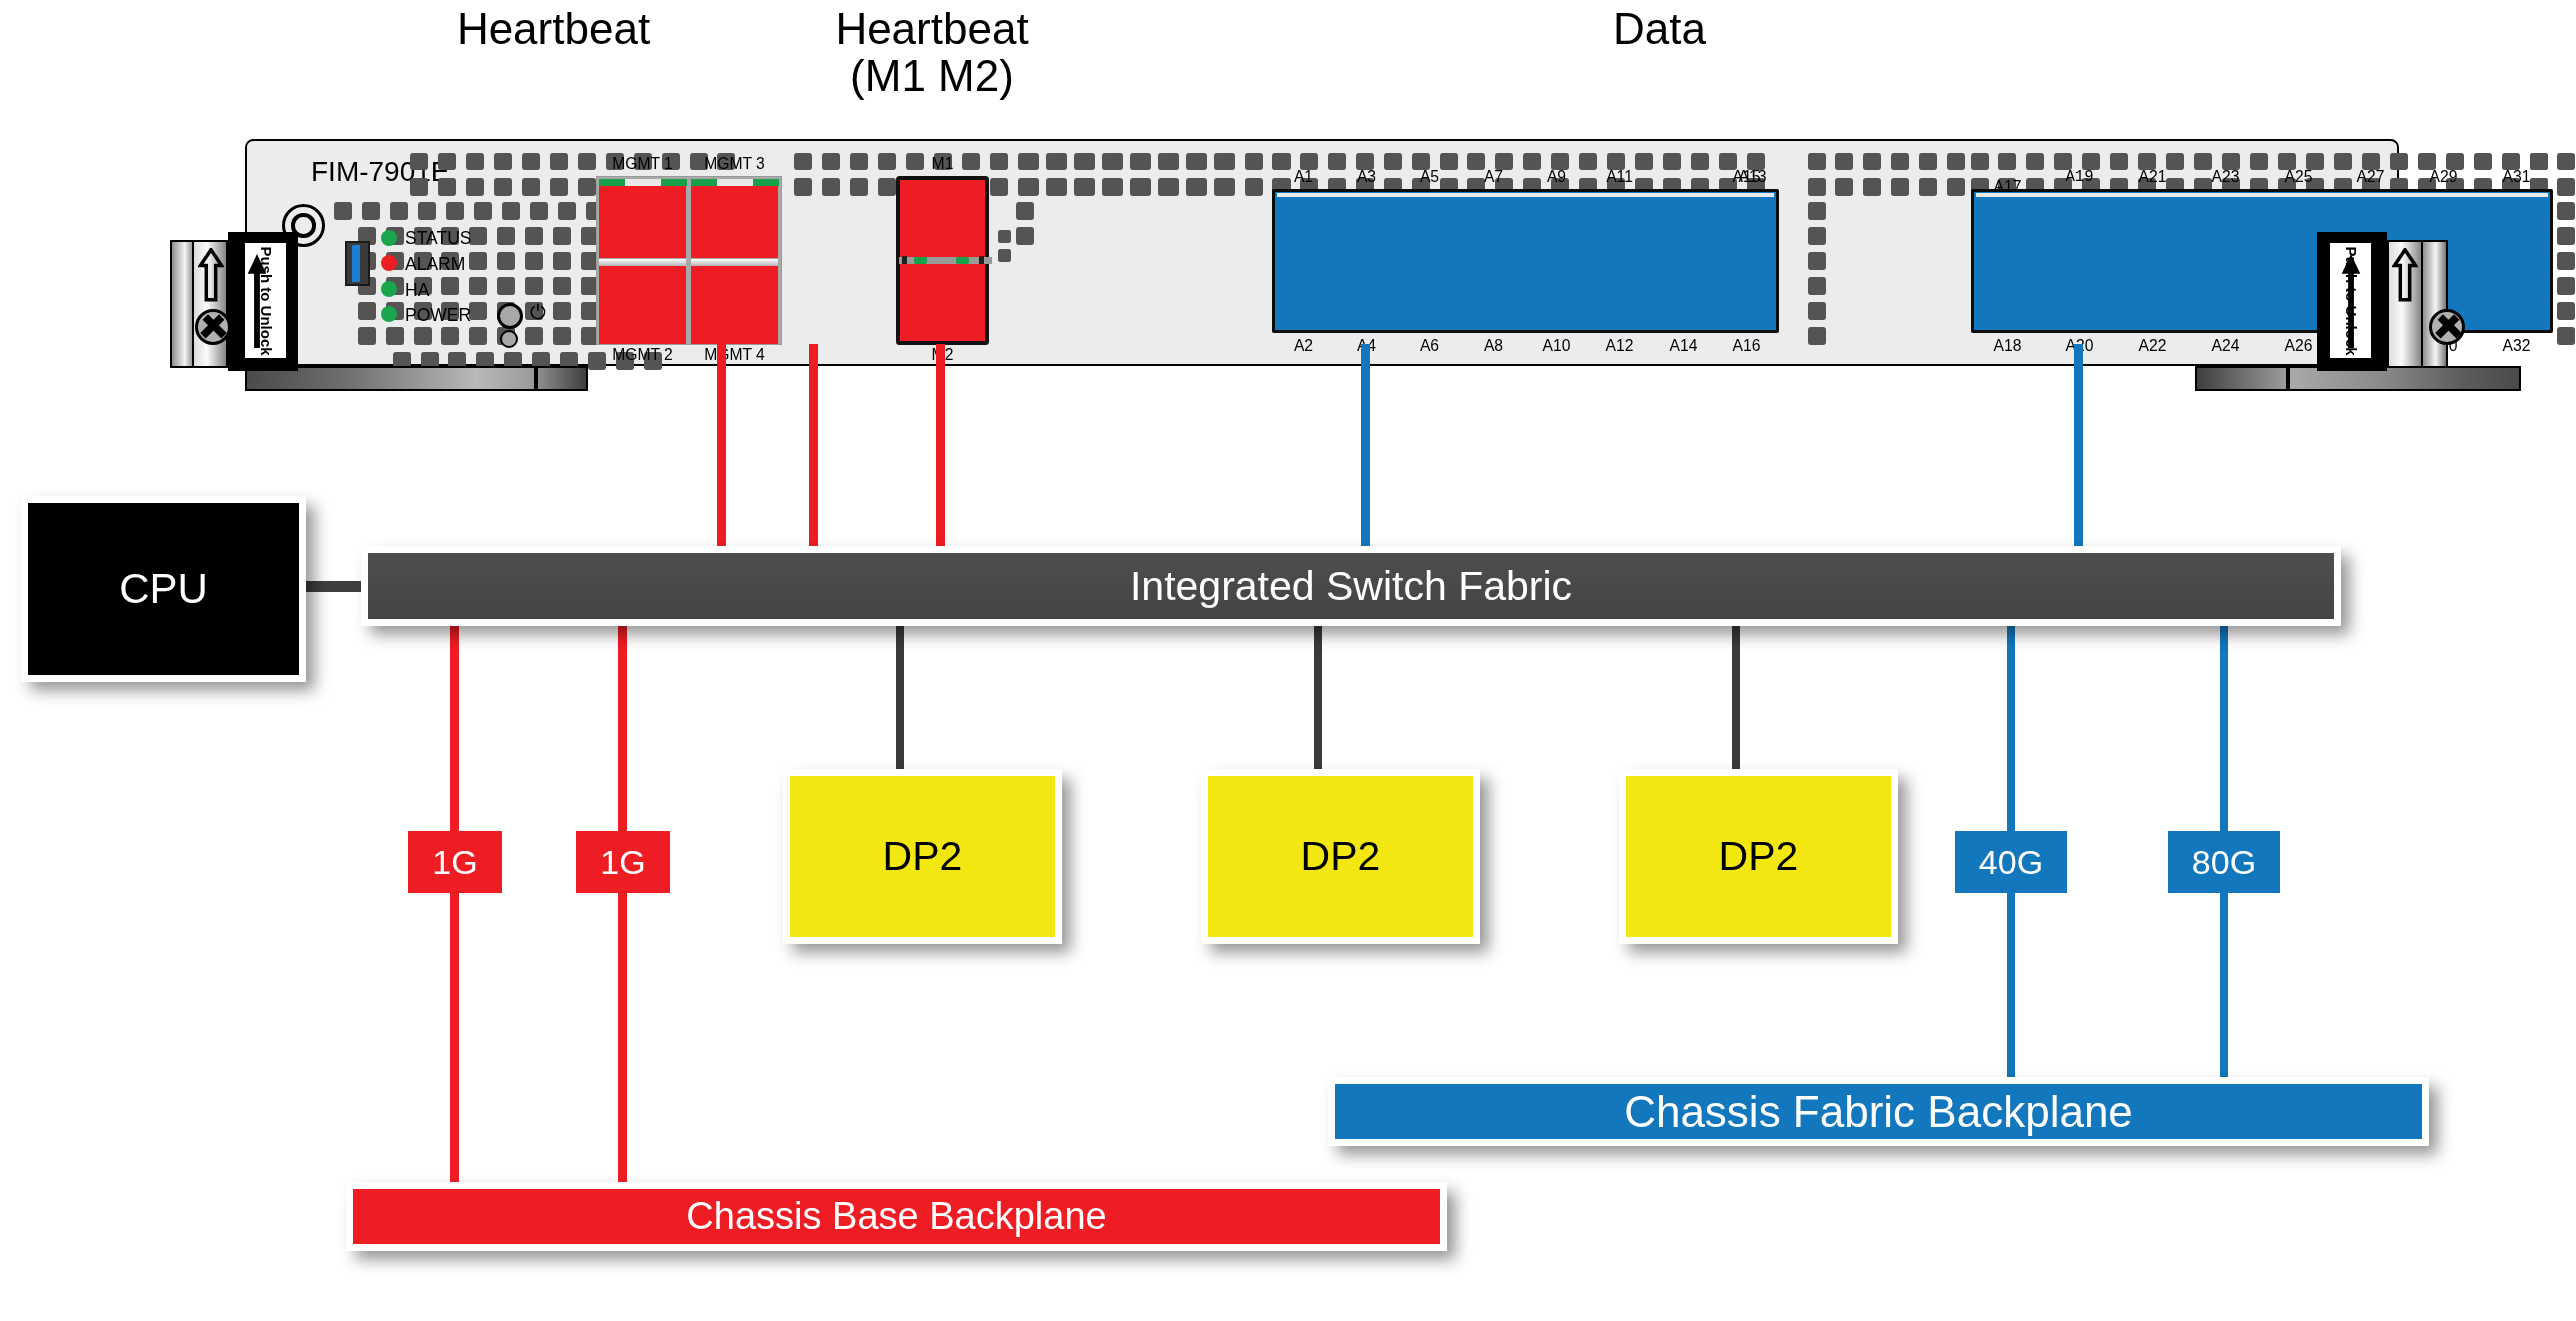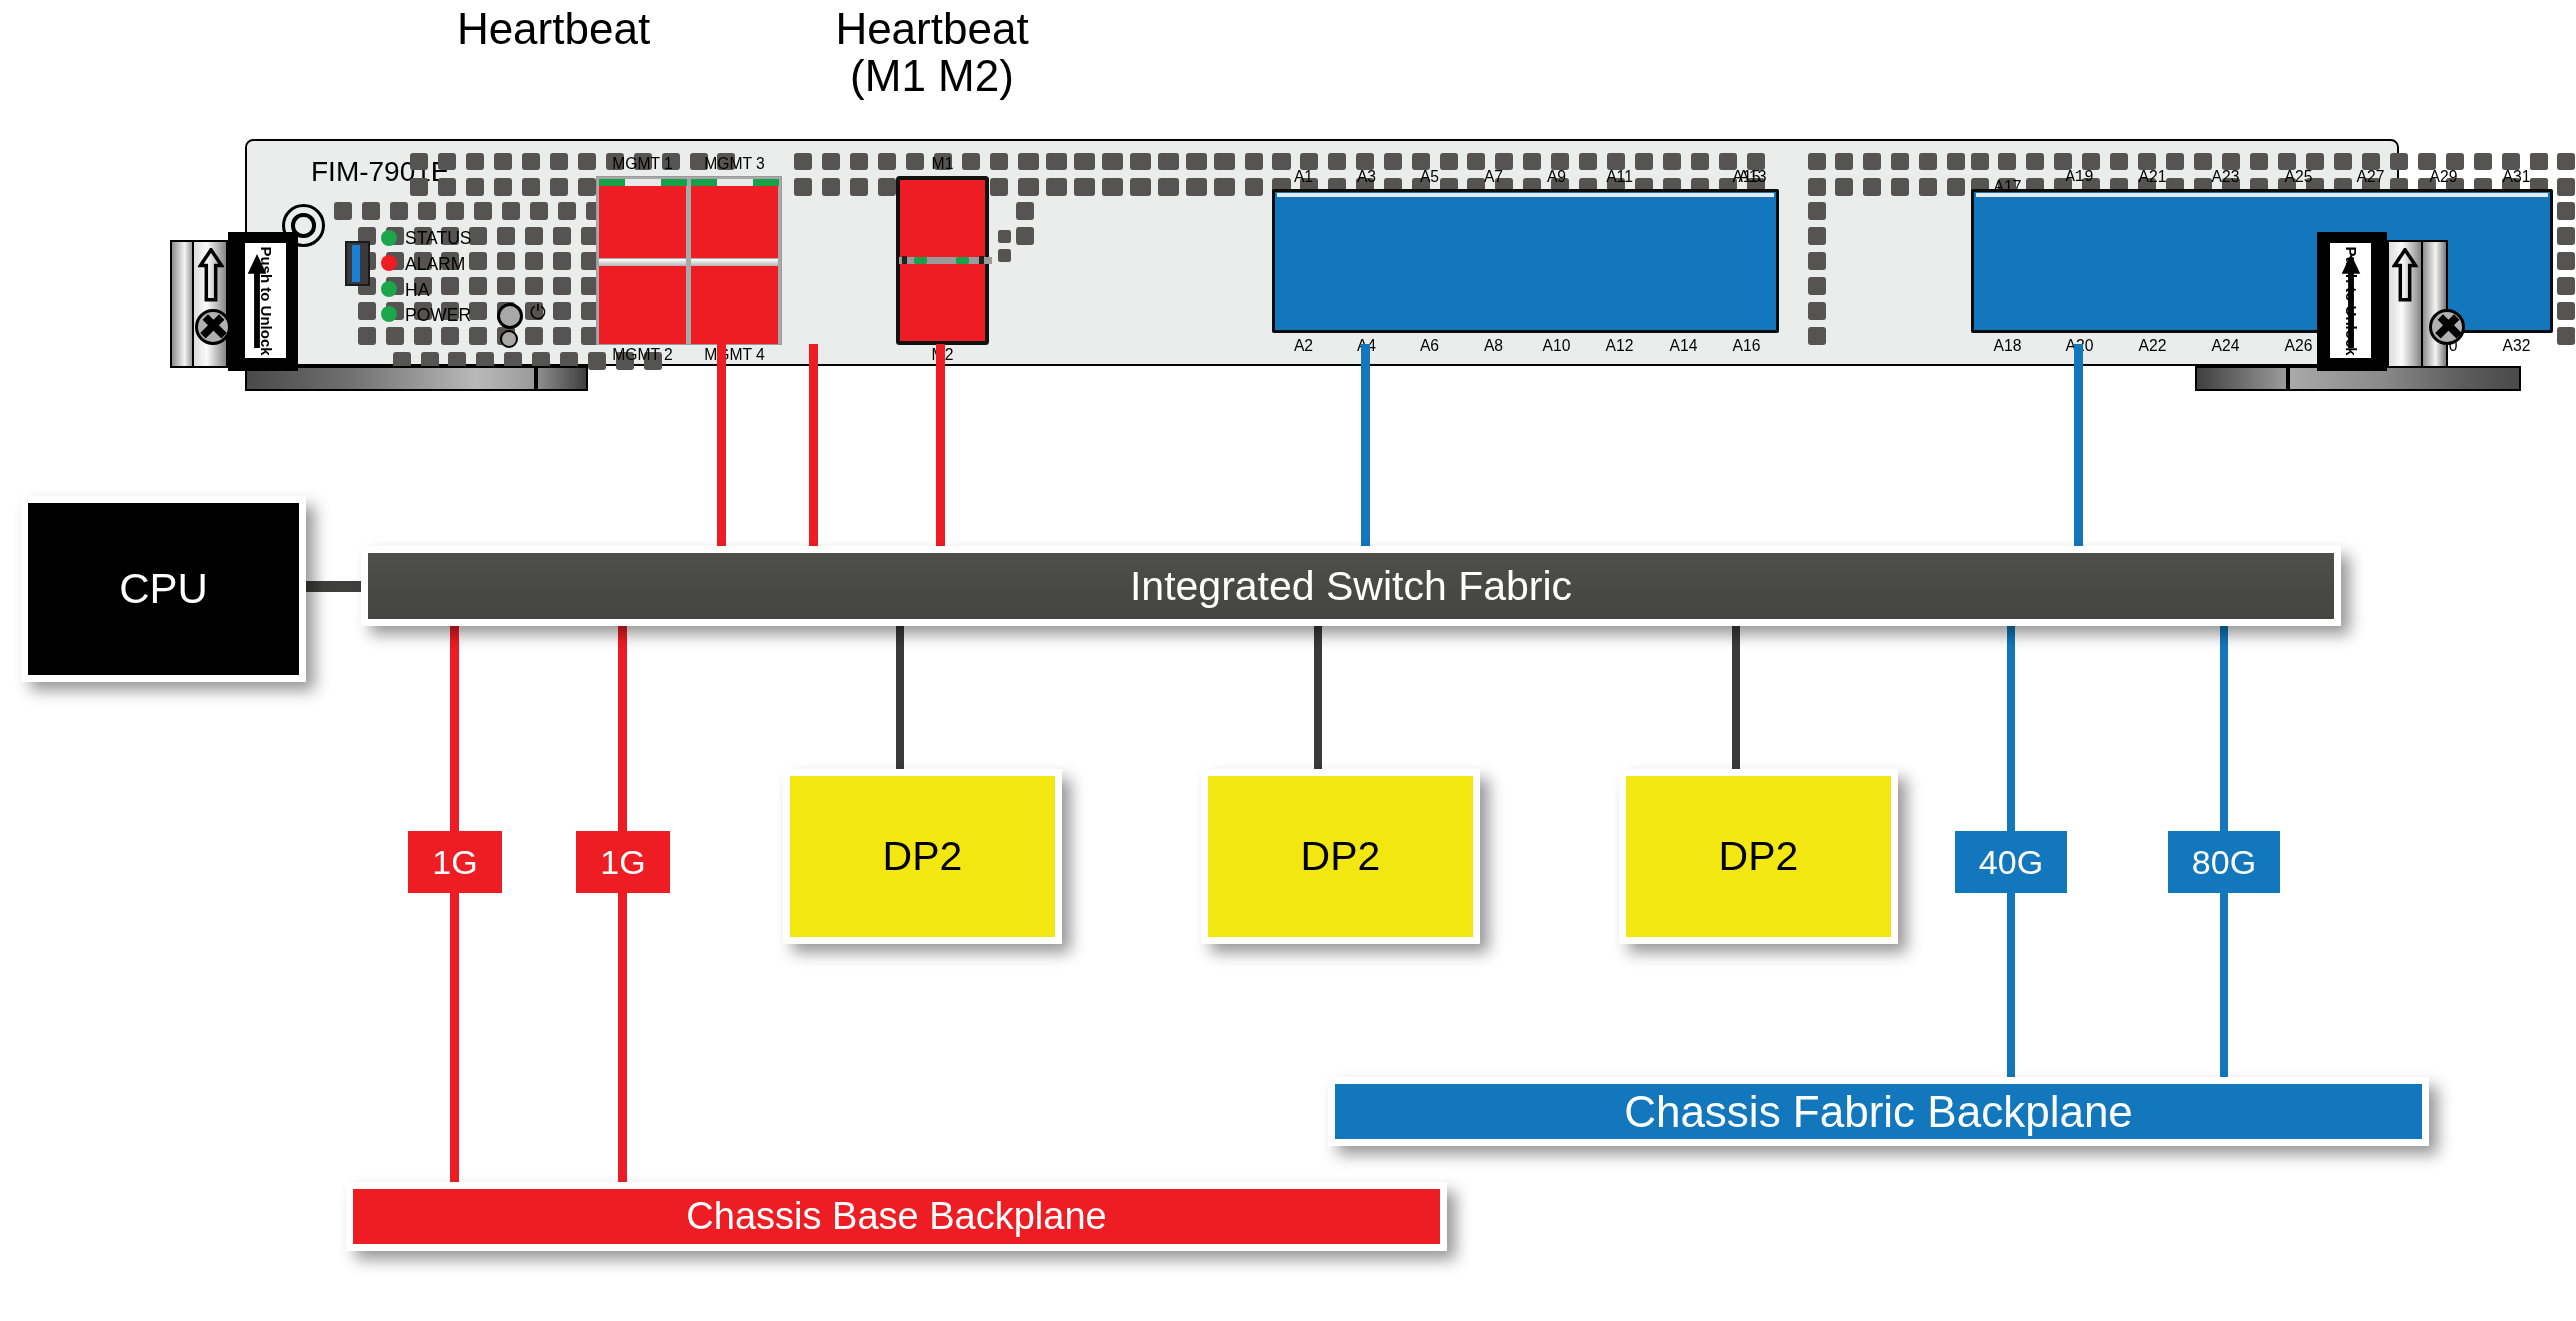--- a/index.html
+++ b/index.html
@@ -114,20 +114,21 @@
 <body>
 
 <div class="hdr" style="left:408px;top:4.7px;width:291px;">
   <span>Heartbeat</span>
 </div>
 <div class="hdr" style="left:798px;top:4.7px;width:268px;">
   <span>Heartbeat</span>
   <span>(M1 M2)</span>
 </div>
 <div class="hdr" style="left:1479px;top:4.7px;width:361px;">
+  <span>Data</span>
 </div>
 
 <div id="module">
   <div class="model-name">FIM-7901E</div>
   <div class="ring" style="left:35px;top:63px;width:37px;height:37px;">
       <i></i>
     </div>
   <div class="ring" style="left:2038px;top:63px;width:37px;height:37px;">
       <i></i>
     </div>

